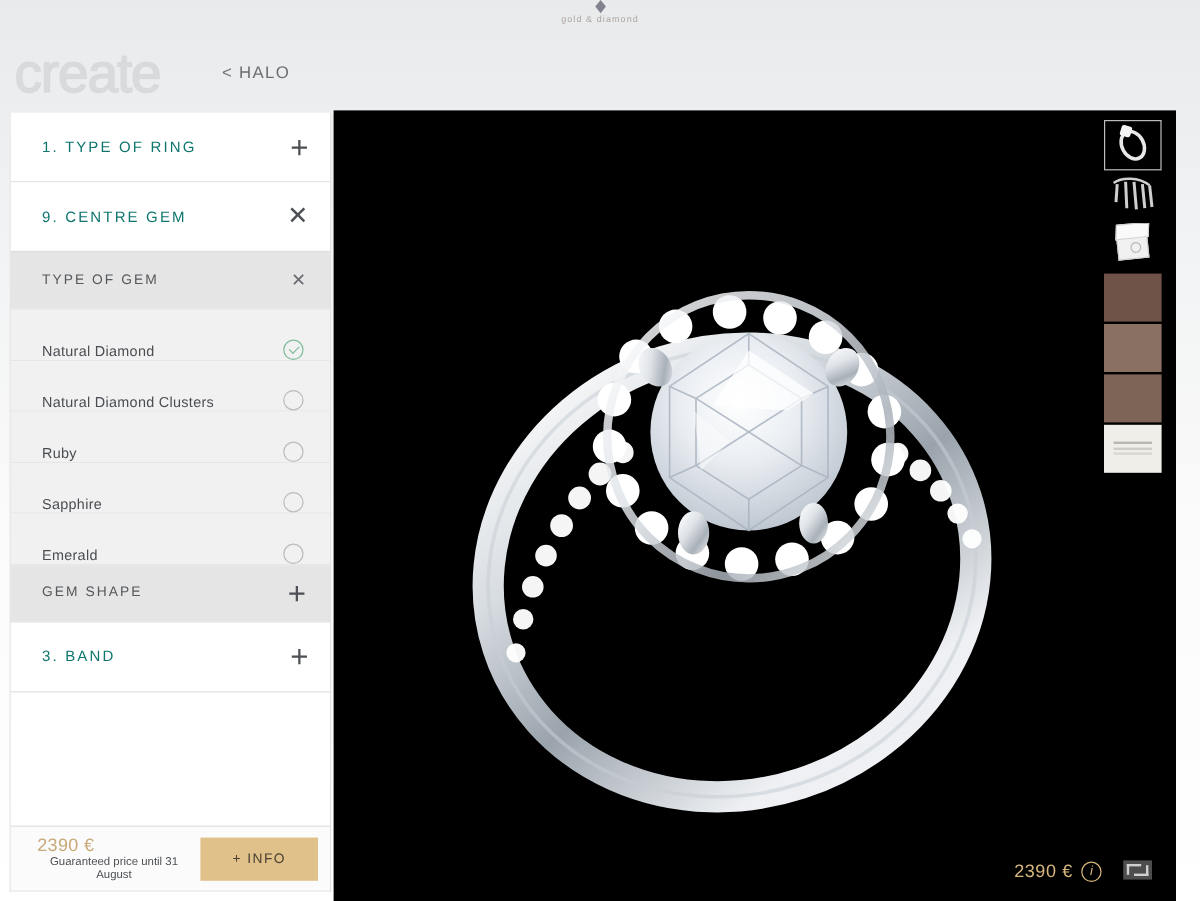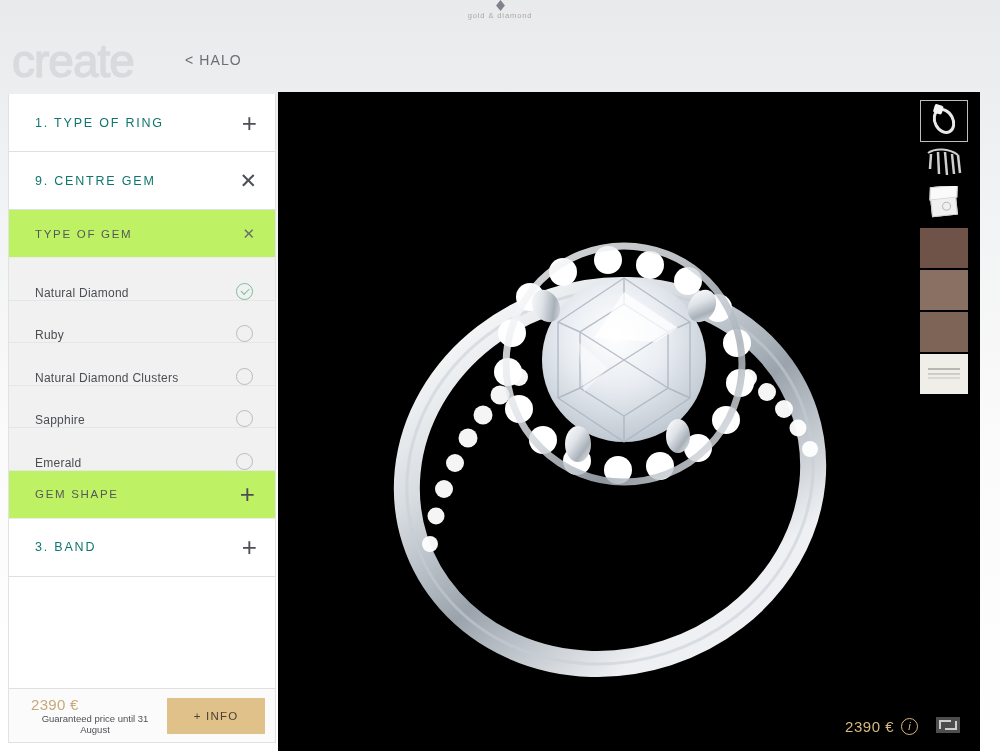--- a/index.html
+++ b/index.html
@@ -101,21 +101,21 @@
   }
   .section-row .title {
     font-size: 12.5px;
     letter-spacing: 1.8px;
     color: #0f766e;
     flex: 1;
   }
   .sub-row {
     position: relative;
     height: 48px;
-    background: #bef264;
+    background: #e5e5e5;
     border-bottom: 1px solid #ececec;
     display: flex;
     align-items: center;
     padding: 0 20px 0 26px;
     cursor: pointer;
   }
   .sub-row .title {
     font-size: 11.5px;
     letter-spacing: 1.7px;
     color: #55585c;
@@ -407,25 +407,25 @@
     <div class="sub-row">
       <span class="title">TYPE OF GEM</span>
       <span class="x-icon small">✕</span>
     </div>
 
     <div class="option-row">
       <span class="label">Natural Diamond</span>
       <span class="radio checked"></span>
     </div>
     <div class="option-row">
+      <span class="label">Natural Diamond Clusters</span>
+      <span class="radio"></span>
+    </div>
+    <div class="option-row">
       <span class="label">Ruby</span>
-      <span class="radio"></span>
-    </div>
-    <div class="option-row">
-      <span class="label">Natural Diamond Clusters</span>
       <span class="radio"></span>
     </div>
     <div class="option-row">
       <span class="label">Sapphire</span>
       <span class="radio"></span>
     </div>
     <div class="option-row">
       <span class="label">Emerald</span>
       <span class="radio"></span>
     </div>

